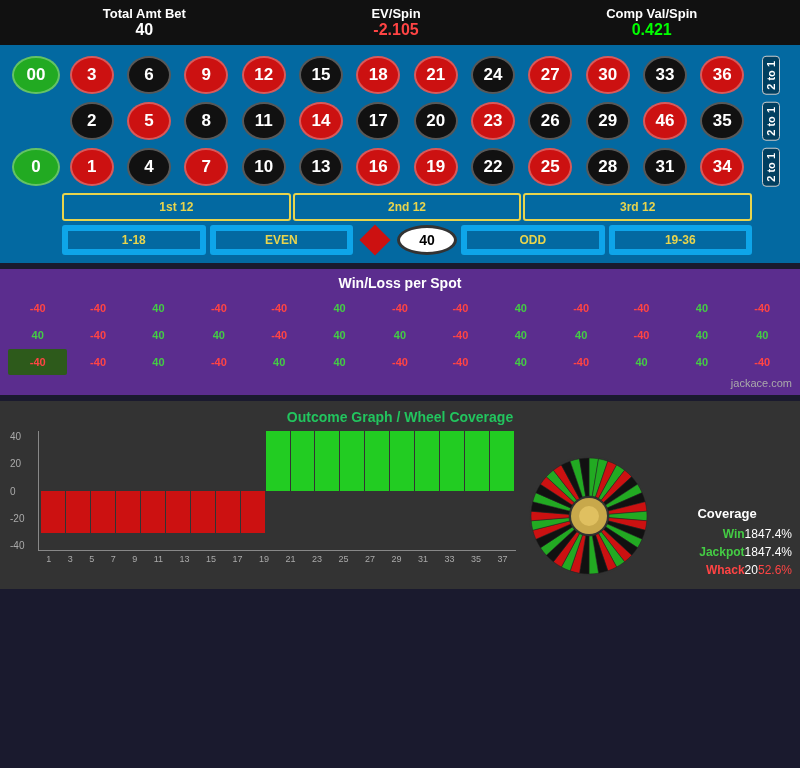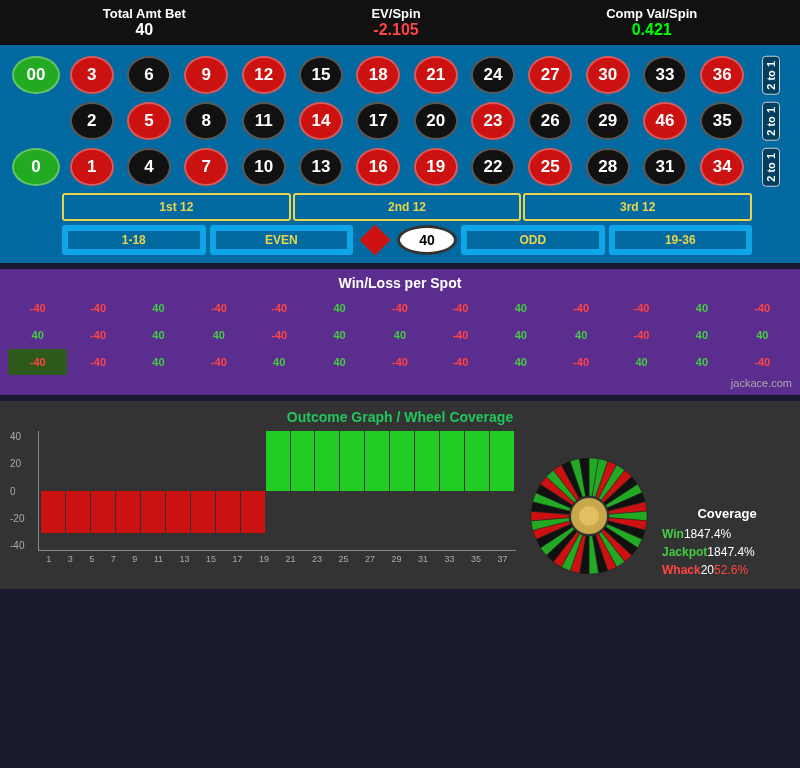--- a/index.html
+++ b/index.html
@@ -225,21 +225,21 @@
     #coverage-title {
       color: white;
       font-size: 13px;
       font-weight: bold;
       text-align: center;
       margin-bottom: 6px;
     }
 
     .coverage-row {
       display: flex;
-      justify-content: flex-start;
+      justify-content: flex-end;
       margin-bottom: 4px;
     }
 
     .coverage-label {
       font-size: 12px;
       font-weight: bold;
     }
     .coverage-label.win { color: #44cc44; }
     .coverage-label.jackpot { color: #44cc44; }
     .coverage-label.whack { color: #ff4444; }

